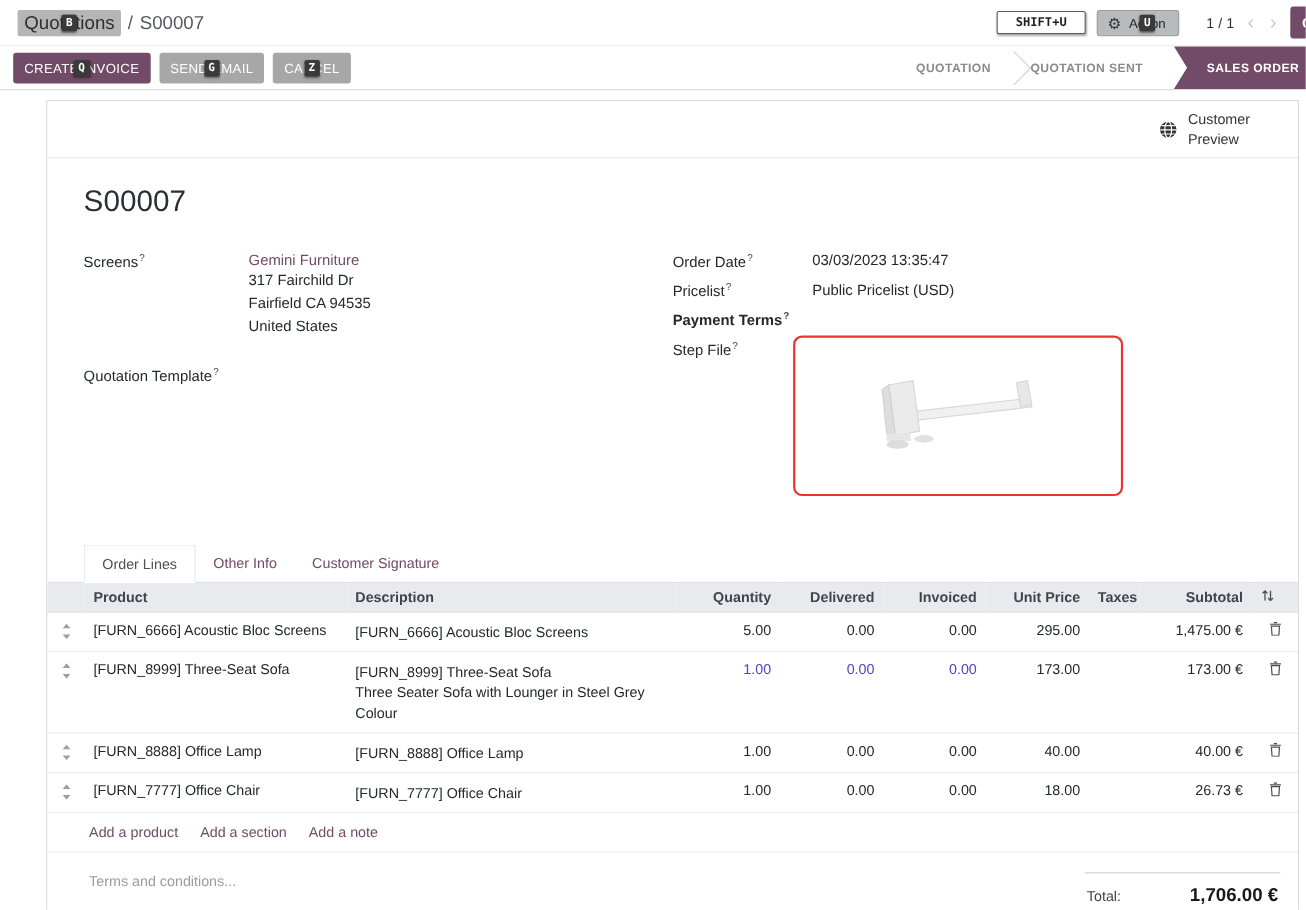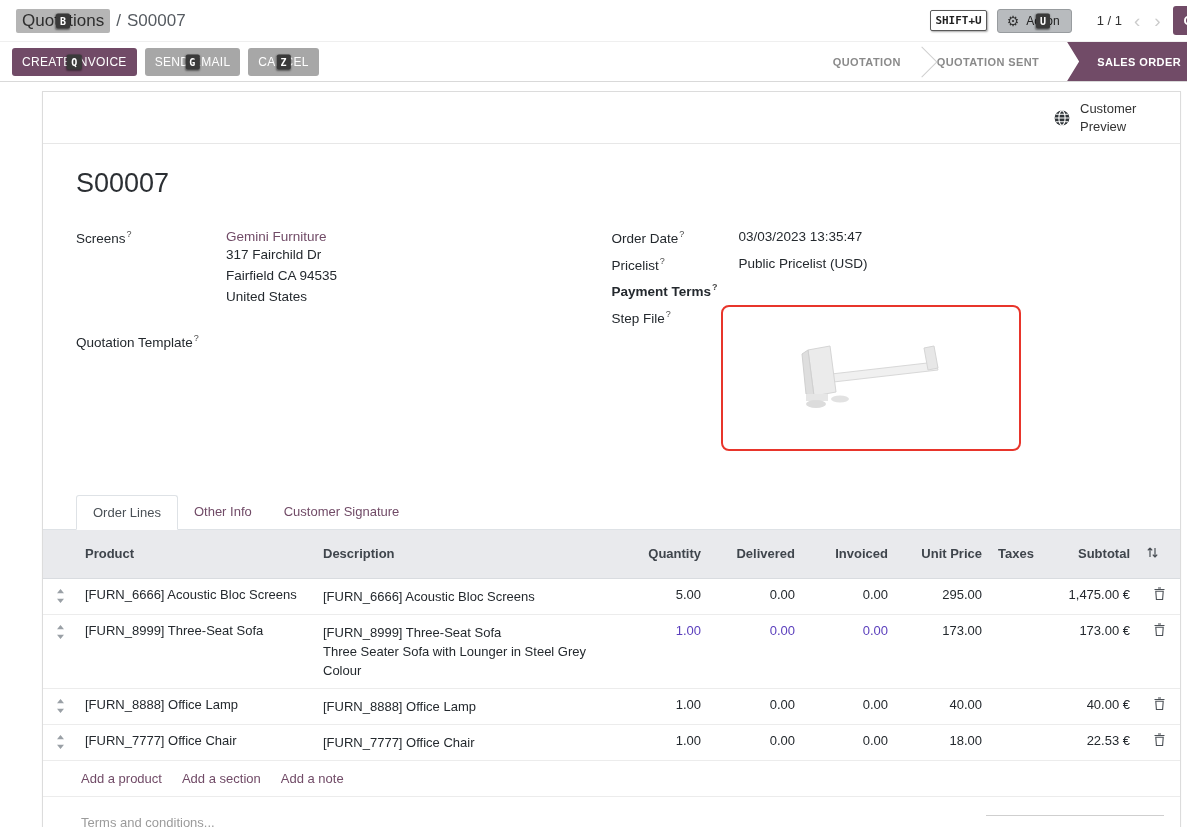--- a/index.html
+++ b/index.html
@@ -9,21 +9,21 @@
   
   .topbar { display: flex; align-items: center; justify-content: space-between;
     height: 42px; padding-left: 16px; border-bottom: 1px solid #efefef; }
   .breadcrumb { font-size: 17px; color: #4c4c4c; display: flex; align-items: center; gap: 6px; }
   .bc-parent { position: relative; background: #b5b5b5; color: #2e2e2e; padding: 2px 6px; border-radius: 2px; cursor: pointer; }
   .bc-sep, .bc-current { color: #565b61; }
   .hint { background: #3a3a3a; color: #fff; font: 700 10px/1.3 "DejaVu Sans Mono", monospace;
     padding: 1px 4px; border-radius: 2px; box-shadow: 0 1px 2px rgba(0,0,0,.45); white-space: nowrap; }
   .hint-center { position: absolute; left: 50%; top: 50%; transform: translate(-50%,-50%); }
   .hint-light { background: #fff; border: 1px solid #5a5a5a; color: #1f1f1f;
-    font: 700 11px/1.2 "DejaVu Sans Mono", monospace; padding: 3px 4px; border-radius: 2px;
+    font: 700 11px/1.2 "DejaVu Sans Mono", monospace; padding: 3px 16px; border-radius: 2px;
     box-shadow: 1px 1px 2px rgba(0,0,0,.35); }
   .topbar-right { display: flex; align-items: center; gap: 10px; }
   .action-btn { display: flex; align-items: center; gap: 5px; background: #b8bbbe; border: 1px solid #989c9f;
     border-radius: 3px; padding: 3px 9px; font-size: 12px; color: #222; cursor: pointer; }
   .gear { font-size: 14px; color: #333; }
   .action-label-wrap { position: relative; padding: 0 2px; }
   .pager { font-size: 13px; color: #333; margin-left: 15px; }
   .pg-btn { background: none; border: none; color: #cccccc; font-size: 19px; line-height: 1; padding: 0 2px; cursor: pointer; }
   .new-btn { background: #714B67; color: #fff; border: none; border-radius: 3px;
     font-weight: 700; font-size: 13px; padding: 7px 16px 7px 11px; margin-right: -22px; cursor: pointer; }
@@ -73,21 +73,21 @@
 
   
   .tabs { display: flex; border-bottom: 1px solid #dee2e6; margin-top: 34px; padding-left: 33px; }
   .tab { padding: 9px 16px; font-size: 13px; color: #714B67; cursor: pointer; }
   .tab.active { color: #4a5056; background: #fff; border: 1px solid #dee2e6; border-bottom: 1px solid #fff;
     margin-bottom: -1px; border-radius: 3px 3px 0 0; }
 
   
   table.olines { width: 100%; border-collapse: collapse; table-layout: fixed; font-size: 13px; }
   .olines thead th { background: #e9eaed; color: #3f454c; font-weight: 700; text-align: left;
-    padding: 16px 8px; border-bottom: 1px solid #d9dce0; }
+    padding: 5px 8px; border-bottom: 1px solid #d9dce0; }
   .olines th.num, .olines td.num { text-align: right; }
   .olines td { padding: 8px; border-bottom: 1px solid #ececec; color: #24292e; vertical-align: top; }
   .col-handle, .col-actions { text-align: center; }
   td.col-handle { padding-top: 10px; cursor: grab; }
   .olines .hl { color: #5c40bd; }
   .col-actions span { cursor: pointer; }
   .desc-line { line-height: 19px; }
 
   .add-links { display: flex; gap: 20px; padding: 10px 8px 10px 38px; border-bottom: 1px solid #ececec; font-size: 13px; }
   .add-link { color: #714B67; text-decoration: none; cursor: pointer; }
@@ -330,21 +330,21 @@
                 </svg></td>
               <td>[FURN_7777] Office Chair</td>
               <td>
                 <div class="desc-line">[FURN_7777] Office Chair</div>
               </td>
               <td class="num">1.00</td>
               <td class="num">0.00</td>
               <td class="num">0.00</td>
               <td class="num">18.00</td>
               <td></td>
-              <td class="num">22.53 €</td>
+              <td class="num">26.73 €</td>
               <td class="col-actions"><span><svg width="11" height="13" viewBox="0 0 11 13">
                     <path d="M0.5 2.5h10M4 1h3M1.8 4.2h7.4l-.6 8.3H2.4z" stroke="#4a4f55" fill="none" stroke-width="1.1"></path>
                   </svg></span></td>
             </tr>
           </tbody>
       </table>
 
       <div class="add-links">
           <a href="#" class="add-link">Add a product</a>
           <a href="#" class="add-link">Add a section</a>

